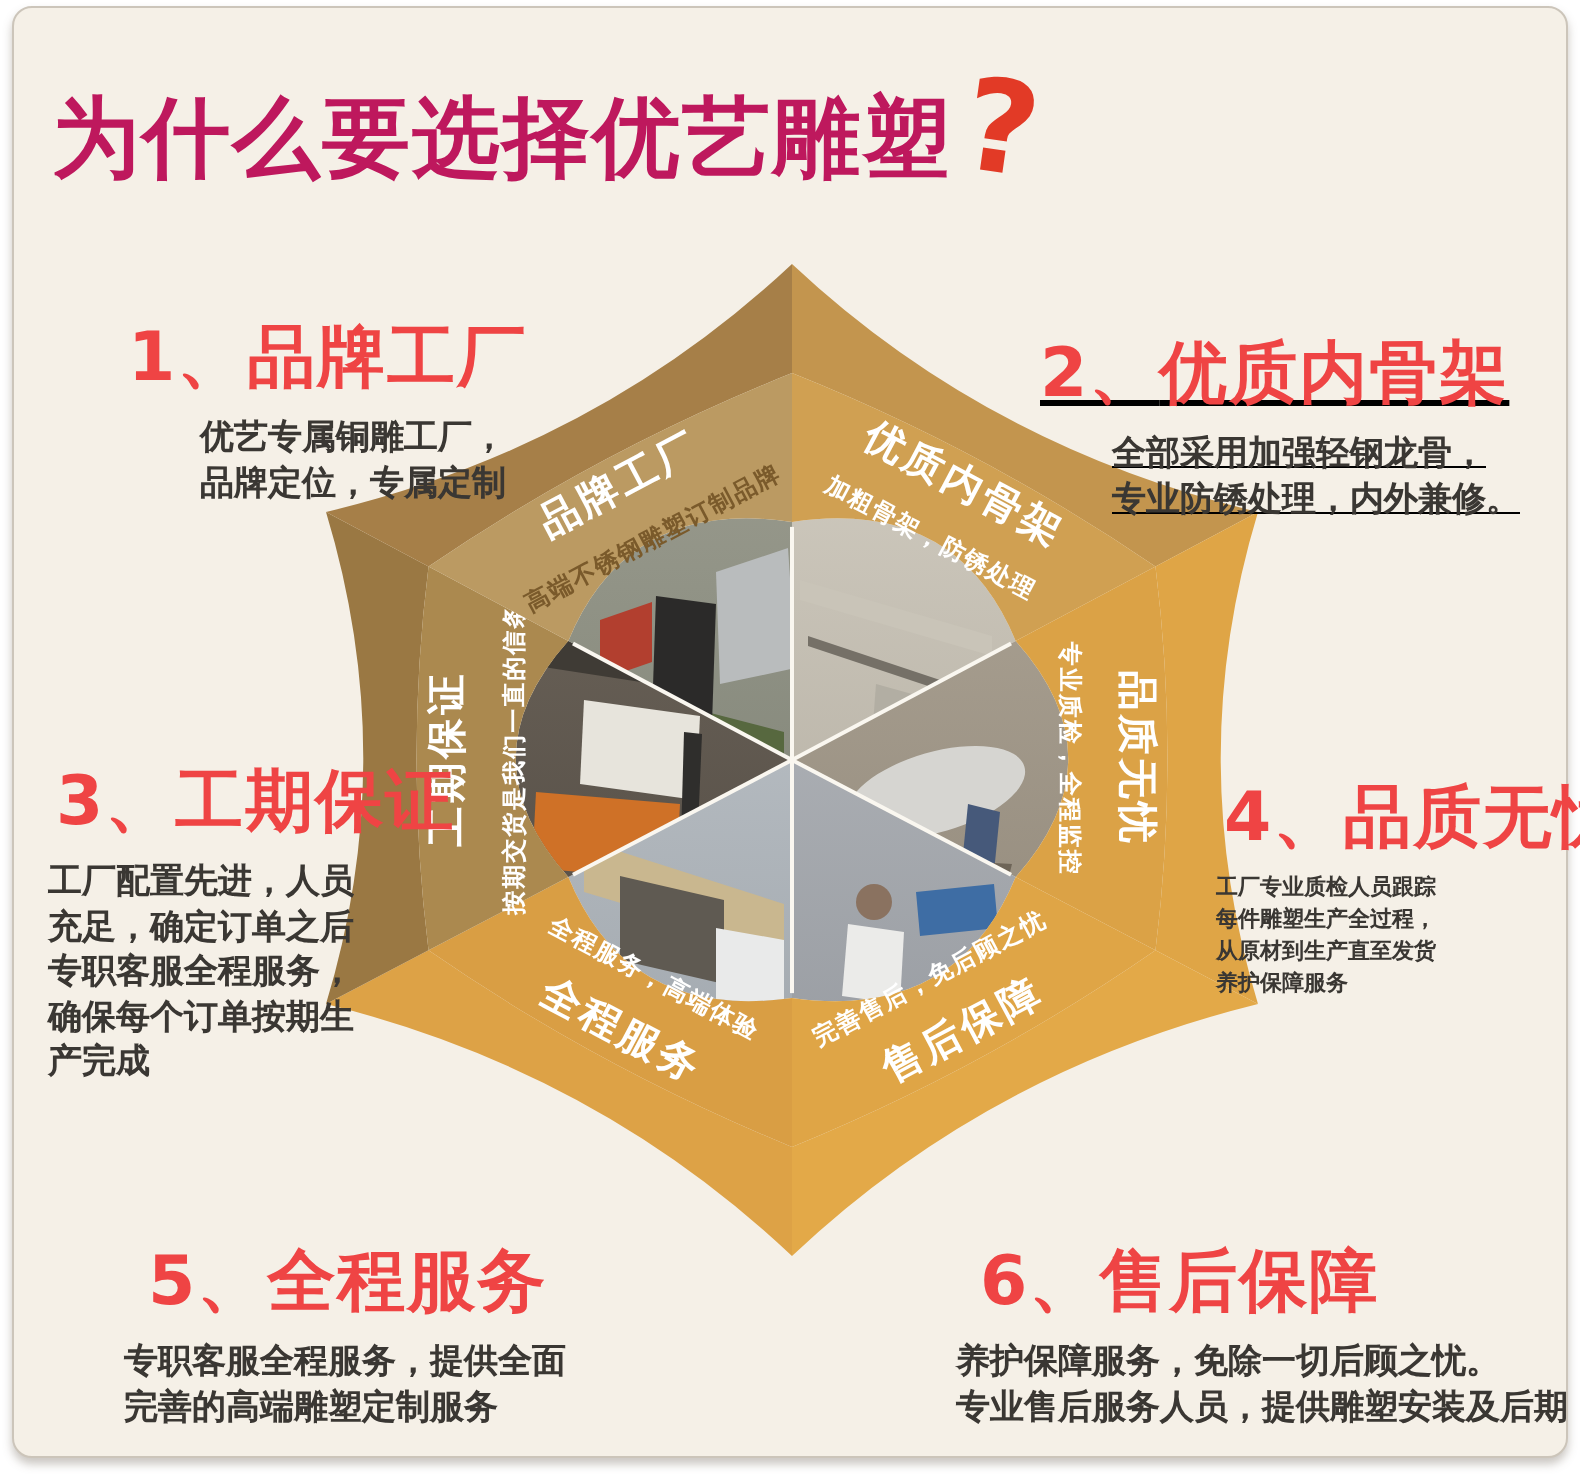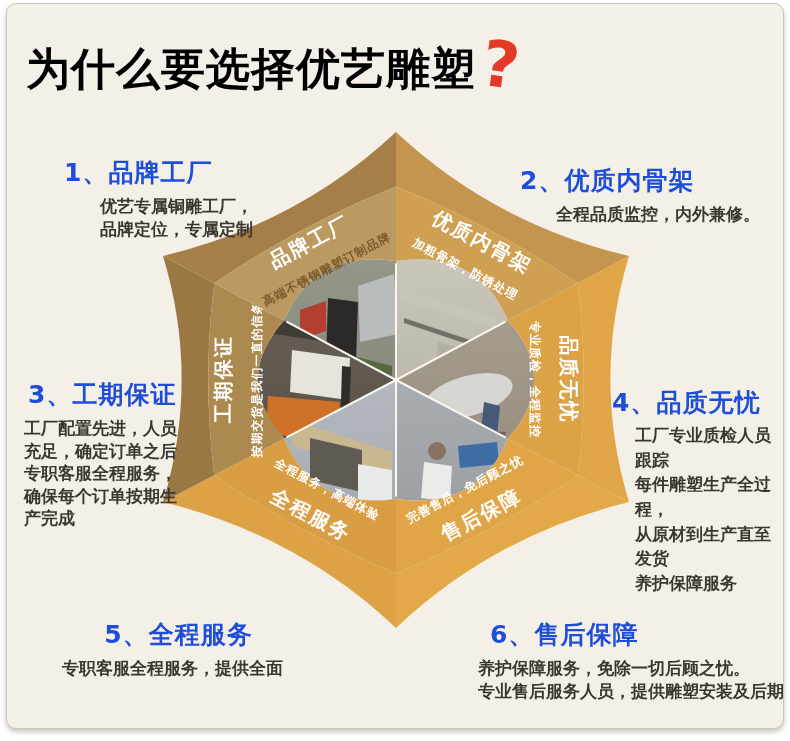--- a/index.html
+++ b/index.html
@@ -9,36 +9,36 @@
     overflow:hidden;
   }
   .card{
     position:absolute;left:6px;top:3px;width:776px;height:724px;
     background:#f5f0e7;border:1px solid #ccc5ba;border-radius:10px;
     box-shadow:0 3px 5px rgba(100,90,75,.35);
   }
   .stage{position:absolute;left:0;top:0;width:790px;height:741px;}
   .page-title{
     position:absolute;left:26px;top:40px;margin:0;
-    font-size:44px;font-weight:bold;color:#000000;letter-spacing:1px;white-space:nowrap;text-align:right;
+    font-size:44px;font-weight:bold;color:#be185d;letter-spacing:1px;white-space:nowrap;text-align:right;
   }
   .qmark{
     position:absolute;left:482px;top:28px;
     font-size:64px;font-weight:bold;color:#e23a26;transform:rotate(8deg);
   }
   .feature{position:absolute;}
-  .f-head{font-size:25px;font-weight:bold;color:#1d4ed8;letter-spacing:1px;white-space:nowrap;}
+  .f-head{font-size:34px;font-weight:bold;color:#ef4444;letter-spacing:1px;white-space:nowrap;}
   .f-desc{font-size:17px;font-weight:600;line-height:1.33;margin-top:6px;color:#3a3733;}
   .f-desc div{white-space:nowrap;}
   #f3 .f-desc div, #f4 .f-desc div{white-space:normal;}
   #f1{left:64px;top:156px;} #f1 .f-desc{margin-left:36px;}
-  #f2{left:520px;top:164px;} #f2 .f-desc{margin-left:36px;}
+  #f2{left:520px;top:164px;text-decoration:underline;} #f2 .f-desc{margin-left:36px;}
   #f3{left:24px;top:378px;width:186px;} #f3 .f-head{margin-left:4px;}
-  #f4{left:608px;top:386px;width:176px;} #f4 .f-head{margin-left:4px;} #f4 .f-desc{font-size:17px;line-height:1.45;margin-top:4px;margin-left:27px;}
-  #f5{left:62px;top:618px;} #f5 .f-head{margin-left:12px;text-align:center;}
+  #f4{left:608px;top:386px;width:176px;} #f4 .f-head{margin-left:4px;} #f4 .f-desc{font-size:11px;line-height:1.45;margin-top:4px;}
+  #f5{left:62px;top:618px;} #f5 .f-head{margin-left:12px;}
   #f6{left:478px;top:618px;} #f6 .f-head{margin-left:12px;}
   svg text{font-family:"DejaVu Sans","Liberation Sans",sans-serif;}
 </style>
 </head>
 <body>
 
 <div class="card"></div>
 
 <div class="stage">
 
@@ -49,21 +49,22 @@
     <div class="f-head"><span>1、</span><span>品牌工厂</span></div>
     <div class="f-desc">
       <div>优艺专属铜雕工厂，</div>
       <div>品牌定位，专属定制</div>
     </div>
   </div>
 
   <div class="feature" id="f2">
     <div class="f-head"><span>2、</span><span>优质内骨架</span></div>
     <div class="f-desc">
-      <div>全程品质监控，内外兼修。</div>
+      <div>全部采用加强轻钢龙骨，</div>
+      <div>专业防锈处理，内外兼修。</div>
     </div>
   </div>
 
   <div class="feature" id="f3">
     <div class="f-head"><span>3、</span><span>工期保证</span></div>
     <div class="f-desc">
       <div>工厂配置先进，人员</div>
       <div>充足，确定订单之后</div>
       <div>专职客服全程服务，</div>
       <div>确保每个订单按期生</div>
@@ -78,20 +79,21 @@
       <div>每件雕塑生产全过程，</div>
       <div>从原材到生产直至发货</div>
       <div>养护保障服务</div>
     </div>
   </div>
 
   <div class="feature" id="f5">
     <div class="f-head"><span>5、</span><span>全程服务</span></div>
     <div class="f-desc">
       <div>专职客服全程服务，提供全面</div>
+      <div>完善的高端雕塑定制服务</div>
     </div>
   </div>
 
   <div class="feature" id="f6">
     <div class="f-head"><span>6、</span><span>售后保障</span></div>
     <div class="f-desc">
       <div>养护保障服务，免除一切后顾之忧。</div>
       <div>专业售后服务人员，提供雕塑安装及后期</div>
     </div>
   </div>

